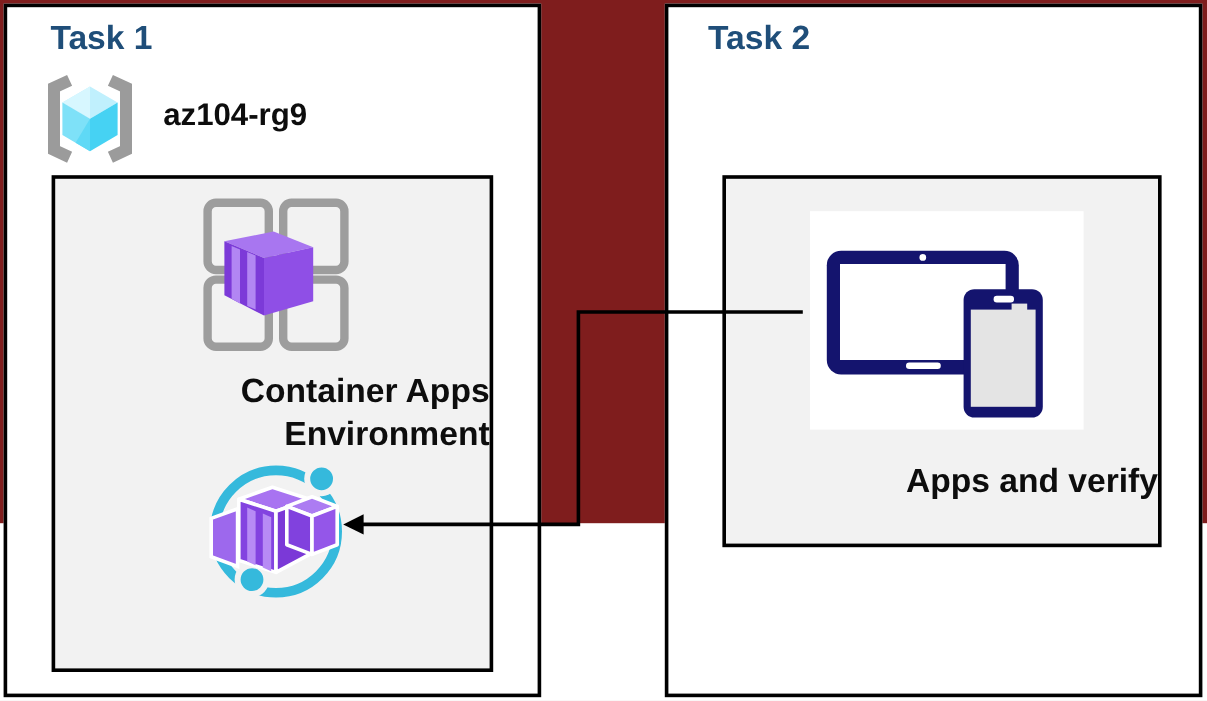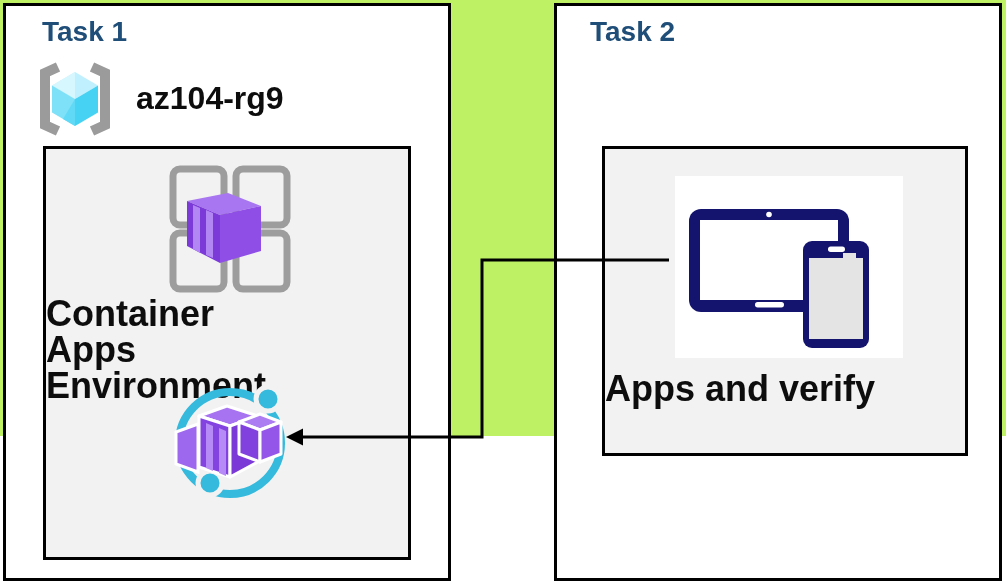--- a/index.html
+++ b/index.html
@@ -1,54 +1,54 @@
 <!DOCTYPE html>
 <html><head>
 <meta charset="utf-8">
 <style>
   * { margin: 0; padding: 0; box-sizing: border-box; }
   html, body { background: #ffffff; }
   body {
     font-family: "Liberation Sans", "DejaVu Sans", sans-serif;
     width: 1006px; height: 584px; position: relative; overflow: hidden;
   }
-  .canvas { position: absolute; left: 0; top: 0; width: 1006px; height: 436px; background: #bef264; }
+  .canvas { position: absolute; left: 0; top: 0; width: 1006px; height: 436px; background: #7f1d1d; }
 
   .task-box {
     position: absolute; top: 3px; width: 448px; height: 578px;
     background: #ffffff; border: 3px solid #000000;
   }
   .task-box.t1 { left: 3px; }
   .task-box.t2 { left: 554px; }
 
   .task-title {
     position: absolute; top: 10px;
     font-size: 28px; font-weight: bold; color: #1F4E79; letter-spacing: 0px;
   }
   .t1 .task-title { left: 36px; }
   .t2 .task-title { left: 33px; }
 
   .rg-row { position: absolute; left: 25px; top: 54px; width: 400px; height: 84px; }
   .rg-icon { position: absolute; left: 0; top: 0; }
   .rg-name {
     position: absolute; left: 105px; top: 20px;
-    font-size: 32px; font-weight: bold; color: #0d0d0d;
+    font-size: 26px; font-weight: bold; color: #0d0d0d;
   }
 
   .inner-box {
     position: absolute; background: #F2F2F2; border: 3px solid #000000;
   }
   .inner-box.env { left: 37px; top: 140px; width: 368px; height: 414px; }
   .inner-box.verify { left: 45px; top: 140px; width: 366px; height: 310px; }
 
   .icon-abs { position: absolute; }
 
   .diagram-label {
-    position: absolute; width: 100%; text-align: left;
-    font-size: 36px; font-weight: bold; color: #0d0d0d; line-height: 36px;
+    position: absolute; width: 100%; text-align: right;
+    font-size: 28px; font-weight: bold; color: #0d0d0d; line-height: 36px; margin-top: 12px;
   }
   .label-env { top: 147px; }
   .label-env .wrap { display: inline-block; max-width: 250px; }
   .label-app { top: 358px; }
   .label-verify { top: 222px; }
 
   .white-box {
     position: absolute; left: 70px; top: 27px; width: 228px; height: 182px;
     background: #ffffff;
   }

